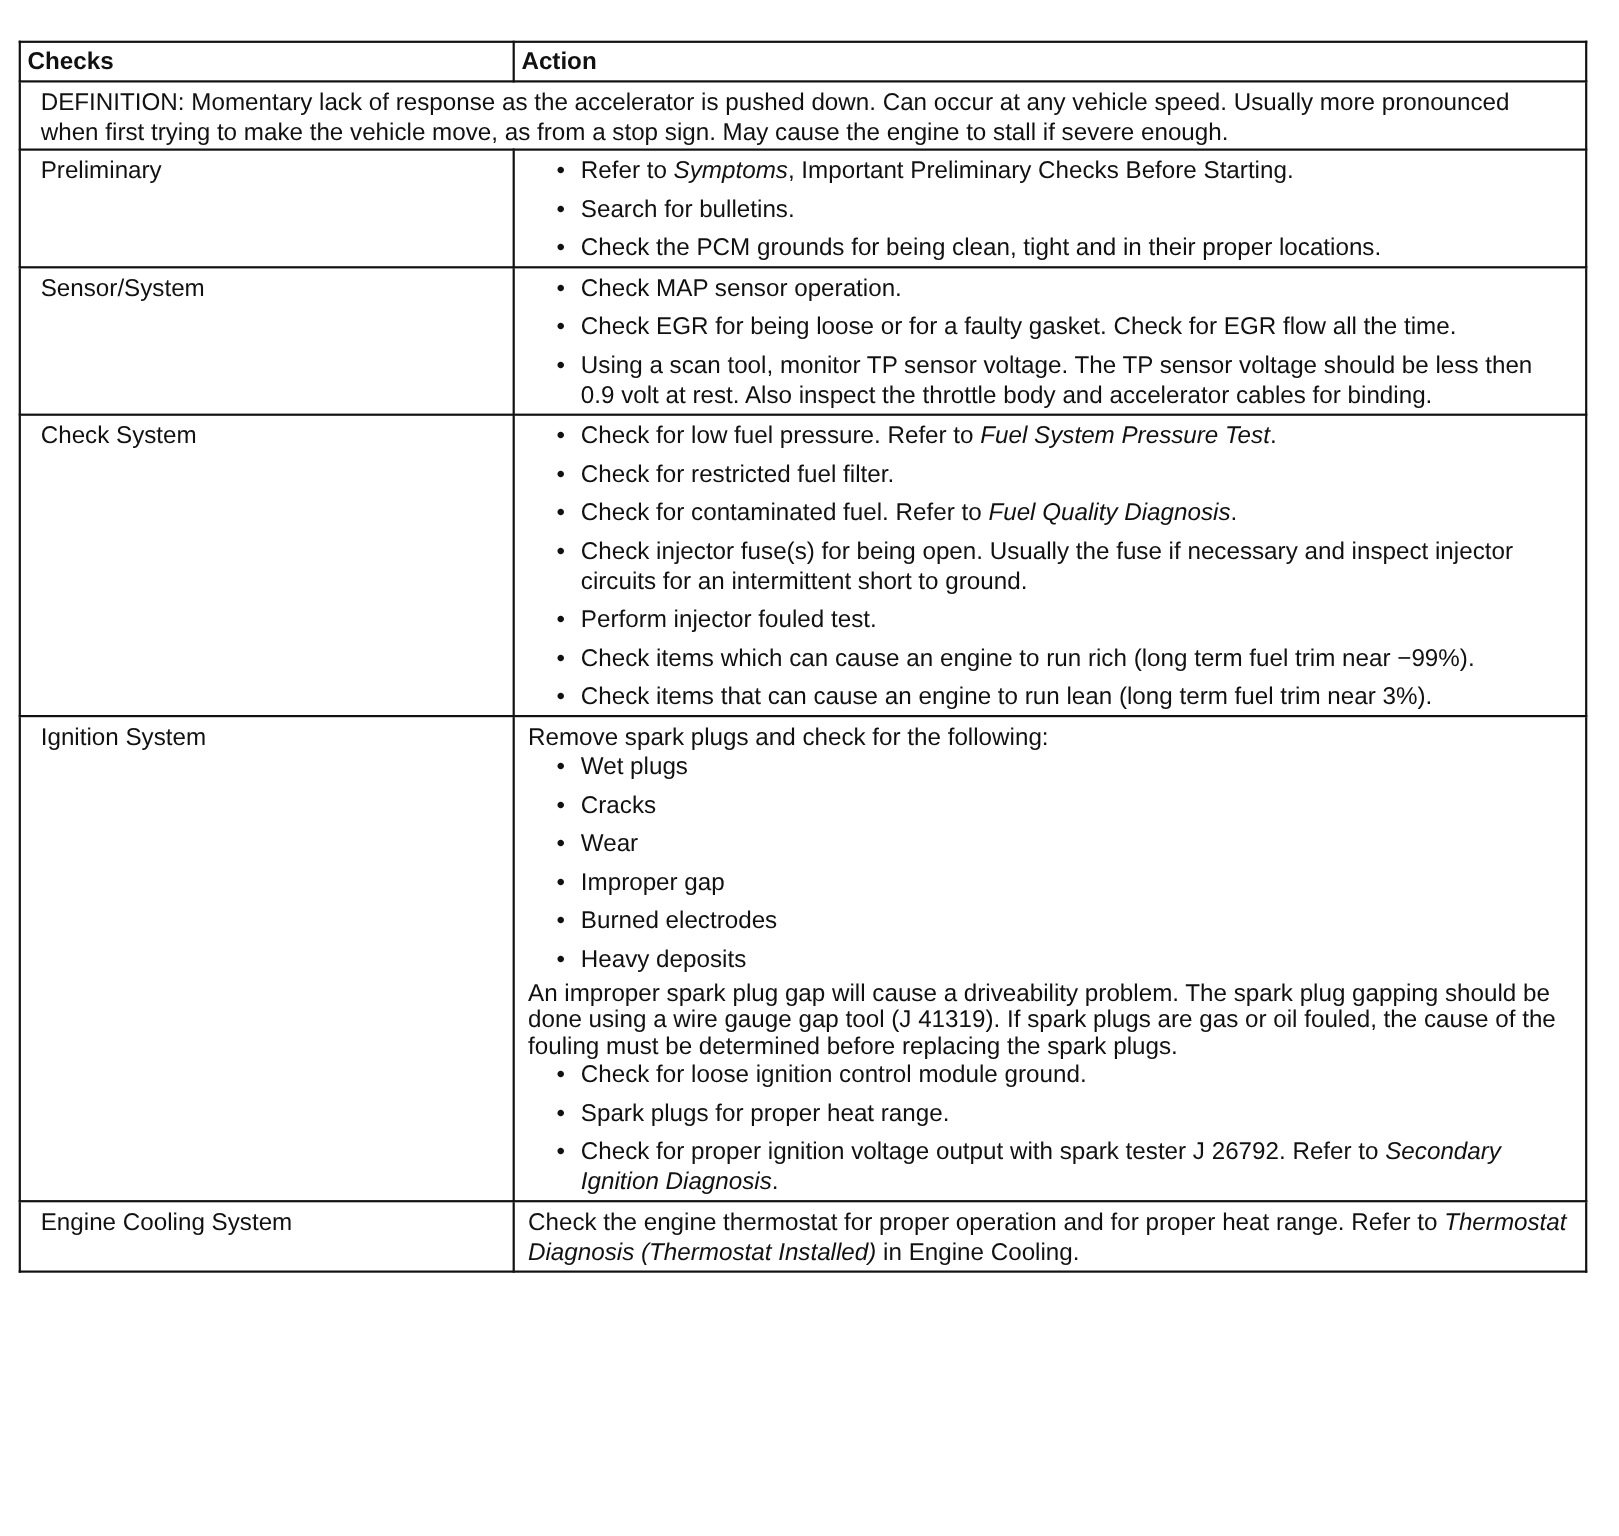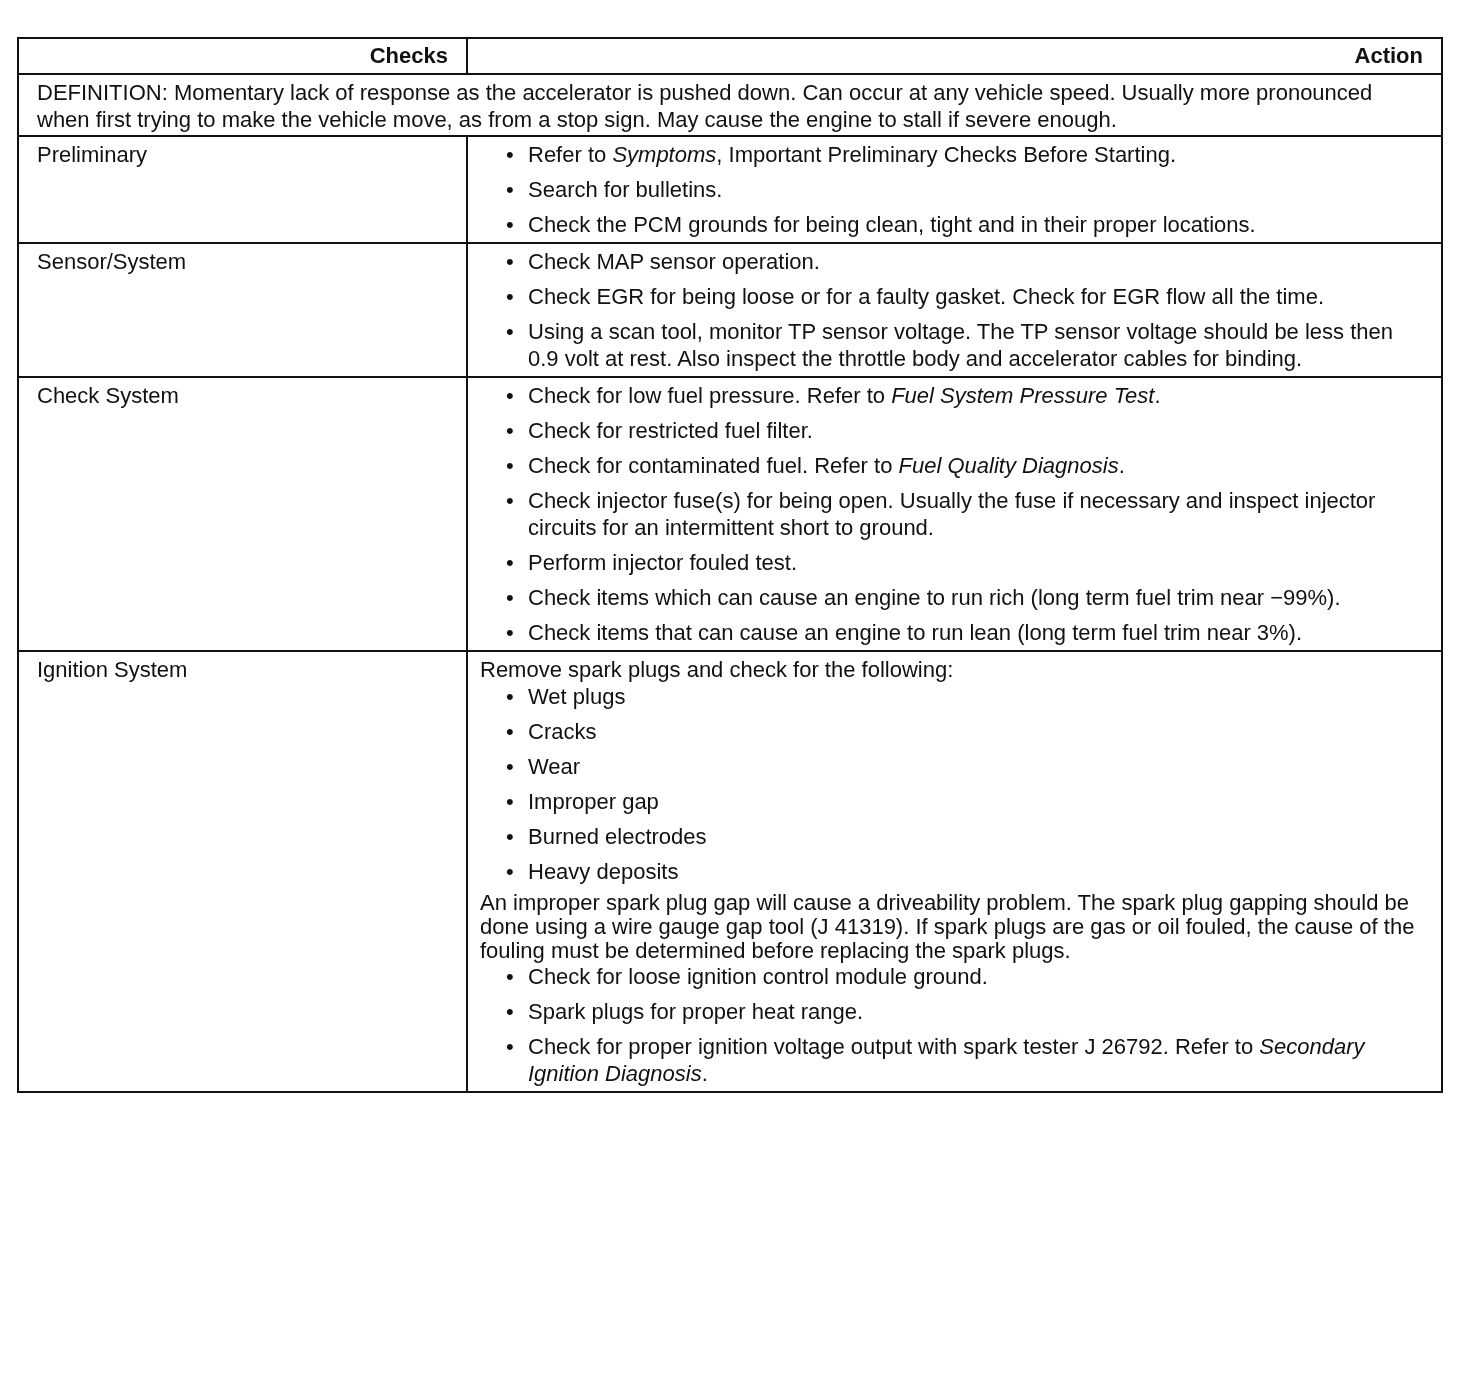--- a/index.html
+++ b/index.html
@@ -1,20 +1,20 @@
 <!DOCTYPE html>
 <html><head>
 <meta charset="utf-8">
 <style>
   html, body { margin: 0; padding: 0; background: #ffffff; }
   body { width: 1472px; height: 1396px; position: relative; font-family: "Liberation Sans", sans-serif; color: #111; }
   .doc { position: absolute; left: 17px; top: 37px; width: 1424px; }
   table { border-collapse: collapse; width: 100%; table-layout: fixed; }
   td, th { border: 2px solid #111; vertical-align: top; font-size: 22px; line-height: 27px; }
-  th { font-weight: bold; text-align: right; padding: 3px 18px; height: 28px; }
+  th { font-weight: bold; text-align: left; padding: 3px 6px; height: 28px; }
   col.c1 { width: 449px; }
   col.c2 { width: 975px; }
   td.check { padding: 4px 18px; margin-left: 15px; }
   td.action { padding: 4px 12px 4px 12px; }
   td.def { padding: 4px 18px 2px 18px; border-radius: 26px; }
   ul { list-style: none; margin: 0; padding: 0; }
   ul li { position: relative; padding-left: 48px; margin: 0 0 8px 0; }
   ul li:last-child { margin-bottom: 0; }
   ul li .bullet { position: absolute; left: 26px; top: 0; }
   .intro { margin: 0; }
@@ -92,16 +92,22 @@
             </ul>
         <p class="para">An improper spark plug gap will cause a driveability problem. The spark plug gapping should be done using a wire gauge gap tool (J 41319). If spark plugs are gas or oil fouled, the cause of the fouling must be determined before replacing the spark plugs.</p>
         <ul>
               <li><span class="bullet">•</span><span>Check for loose ignition control module ground.</span></li>
               <li><span class="bullet">•</span><span>Spark plugs for proper heat range.</span></li>
               <li><span class="bullet">•</span><span>Check for proper ignition voltage output with spark tester J 26792. Refer to </span><em>Secondary Ignition Diagnosis</em><span>.</span></li>
             </ul>
       </td>
     </tr>
 
+    <tr>
+      <td class="check">Engine Cooling System</td>
+      <td class="action">
+        <span>Check the engine thermostat for proper operation and for proper heat range. Refer to </span><em>Thermostat Diagnosis (Thermostat Installed)</em><span> in Engine Cooling.</span>
+      </td>
+    </tr>
 
   </tbody>
 </table>
 </div>
 
 </body></html>

